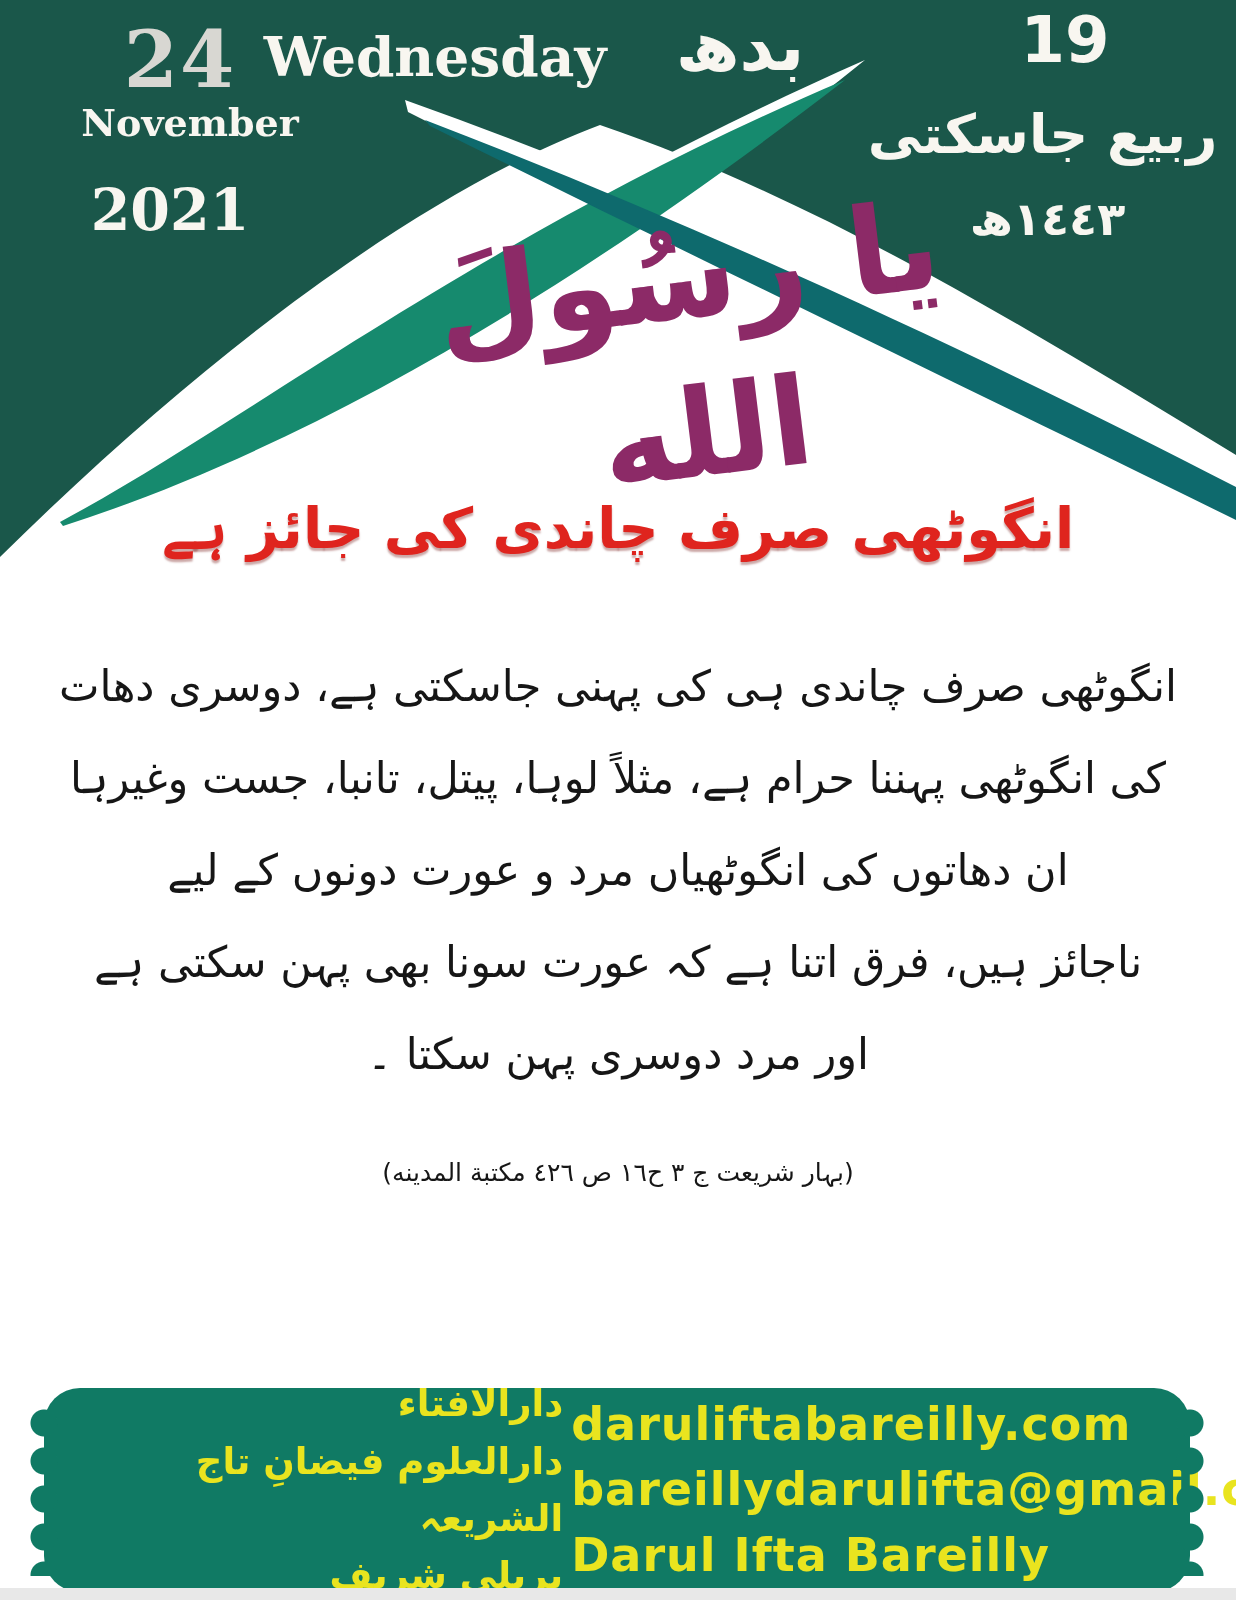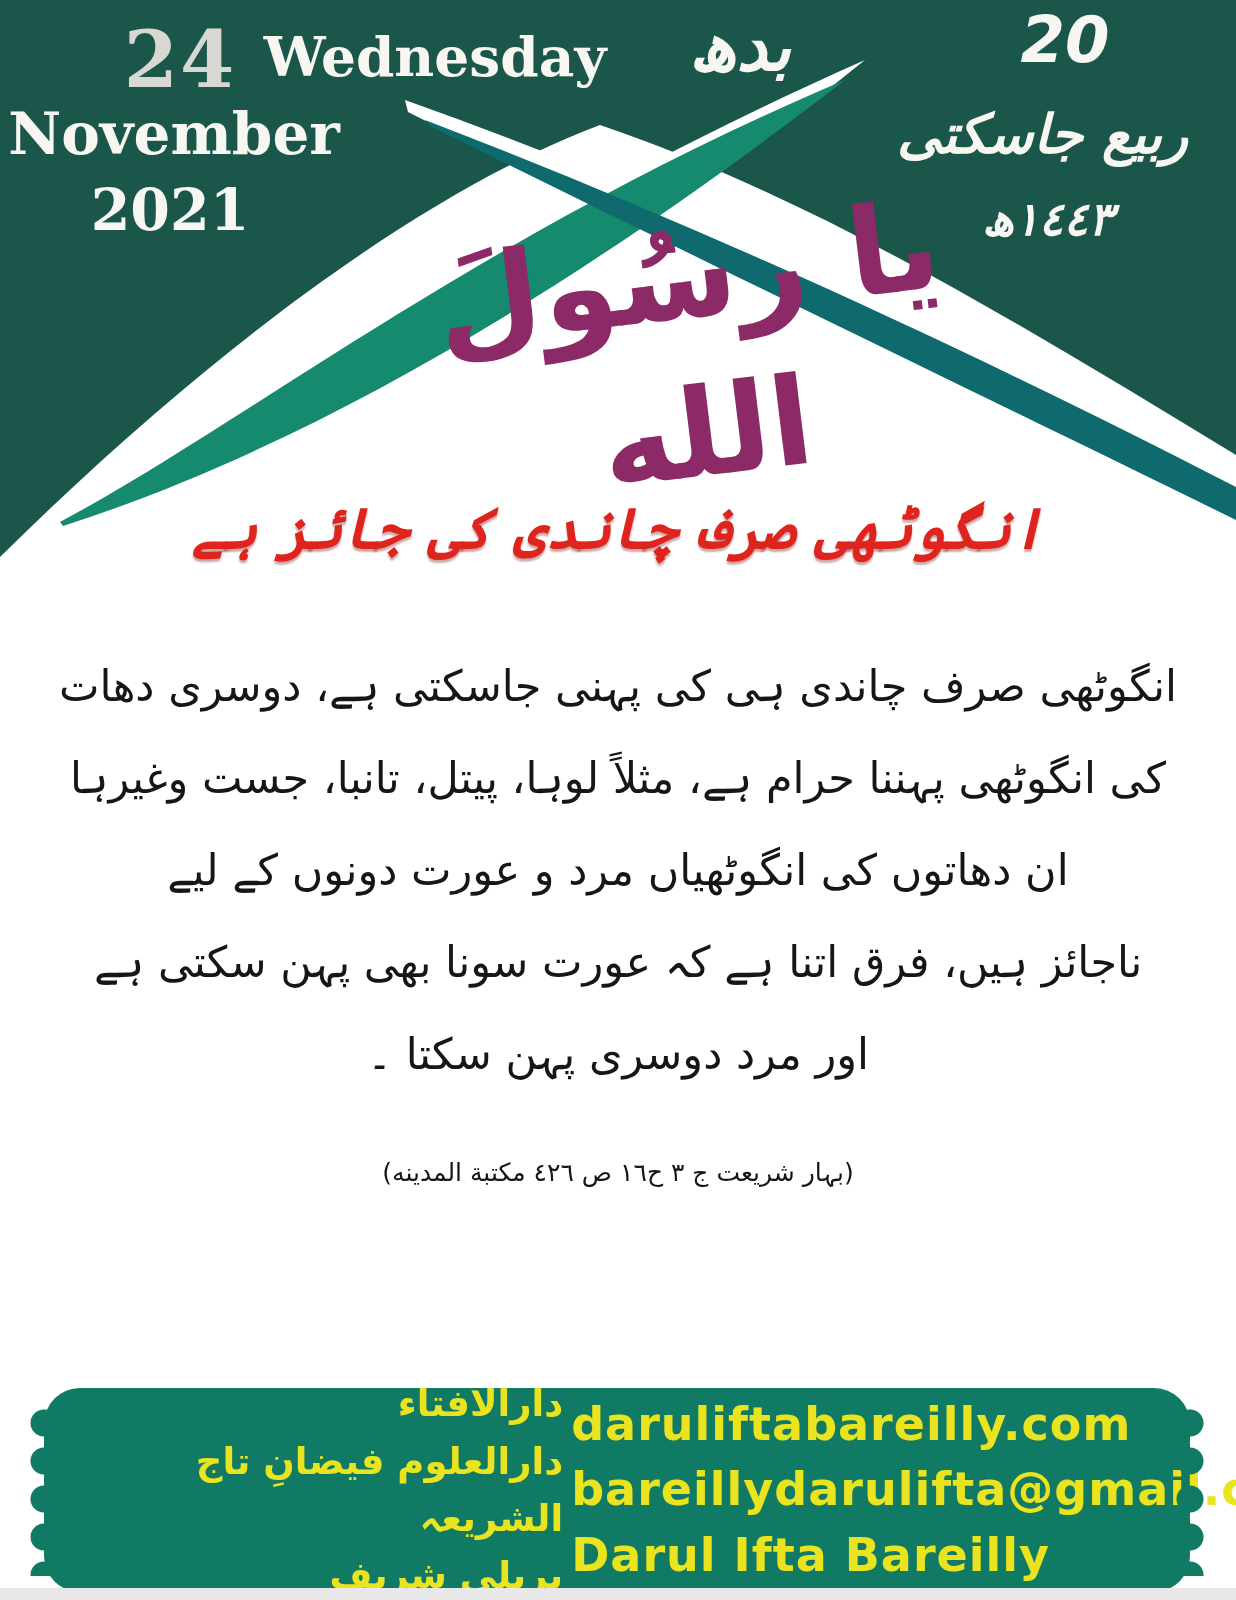--- a/index.html
+++ b/index.html
@@ -4,29 +4,29 @@
 <style>
   html,body{margin:0;padding:0;background:#e8e8e8;}
   .canvas{
     position:relative;width:1236px;height:1588px;margin:0 auto;
     background:#ffffff;overflow:hidden;
     font-family:"DejaVu Sans",sans-serif;
   }
   .bg-art{position:absolute;left:0;top:0;width:1236px;height:1600px;}
   .abs{position:absolute;}
   .serif{font-family:"DejaVu Serif","Liberation Serif",serif;font-weight:bold;}
-  .arabic{font-family:"DejaVu Sans",sans-serif;font-weight:bold;direction:rtl;font-style:italic;}
+  .arabic{font-family:"DejaVu Sans",sans-serif;font-weight:bold;direction:rtl;}
   .white{color:var(--header_white);}
   .center{text-align:center;}
 
   .greg-day{left:100px;top:14px;width:160px;font-size:78px;color:var(--day_gray);letter-spacing:2px;}
   .weekday-en{left:250px;top:24px;width:370px;font-size:55px;color:var(--header_white);}
   .weekday-ur{left:635px;top:6px;width:210px;font-size:68px;line-height:1.2;}
   .hijri-day{left:985px;top:0px;width:160px;font-size:64px;line-height:1.25;}
-  .greg-month{left:4px;top:100px;width:340px;font-size:58px;}
+  .greg-month{left:20px;top:100px;width:340px;font-size:38px;}
   .hijri-month{left:855px;top:100px;width:375px;font-size:54px;line-height:1.3;}
   .greg-year{left:50px;top:176px;width:240px;font-size:57px;}
   .hijri-year{left:925px;top:190px;width:245px;font-size:46px;line-height:1.3;}
 
   .calligraphy{
     left:350px;top:196px;width:680px;height:200px;
     font-size:122px;line-height:1.3;color:var(--calligraphy_purple);
     transform:rotate(-7deg);transform-origin:50% 50%;
     font-weight:bold;direction:rtl;text-align:center;
   }
@@ -74,21 +74,21 @@
     <path style="fill:var(--header_green)" d="M0,0 H1236 V455 C1030,330 820,200 600,125 C440,185 230,330 0,557 Z"></path>
     <path style="fill:var(--dome_white)" d="M50,515 C250,410 480,230 865,60 C565,300 295,455 55,535 Z"></path>
     <path style="fill:var(--dome_white)" d="M405,100 C700,205 1000,345 1236,465 L1236,540 C980,405 690,255 408,112 Z"></path>
     <path style="fill:var(--emerald_ribbon)" d="M60,522 C250,420 480,235 845,80 C560,300 300,450 63,526 Z"></path>
     <path style="fill:var(--teal_ribbon)" d="M425,120 C700,225 990,360 1236,487 L1236,520 C985,397 695,257 430,126 Z"></path>
   </svg>
 
   <div class="abs serif center greg-day">24</div>
   <div class="abs serif center weekday-en">Wednesday</div>
   <div class="abs arabic center white weekday-ur">بدھ</div>
-  <div class="abs arabic center white hijri-day">20</div>
+  <div class="abs arabic center white hijri-day">19</div>
   <div class="abs serif center white greg-month">November</div>
   <div class="abs arabic center white hijri-month">ربيع جاسکتی</div>
   <div class="abs serif center white greg-year">2021</div>
   <div class="abs arabic center white hijri-year">١٤٤٣ھ</div>
 
   <div class="abs calligraphy">يا رسُولَ الله</div>
 
   <div class="abs arabic center title">انگوٹھی صرف چاندی کی جائز ہے</div>
 
   <div class="abs body-text">

